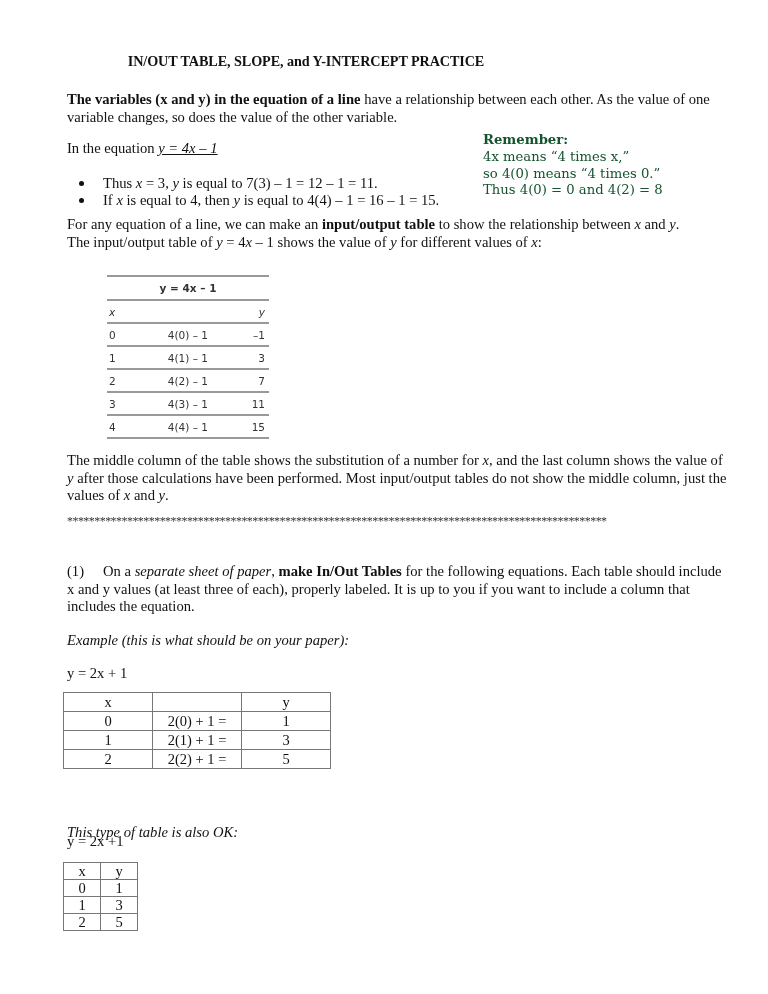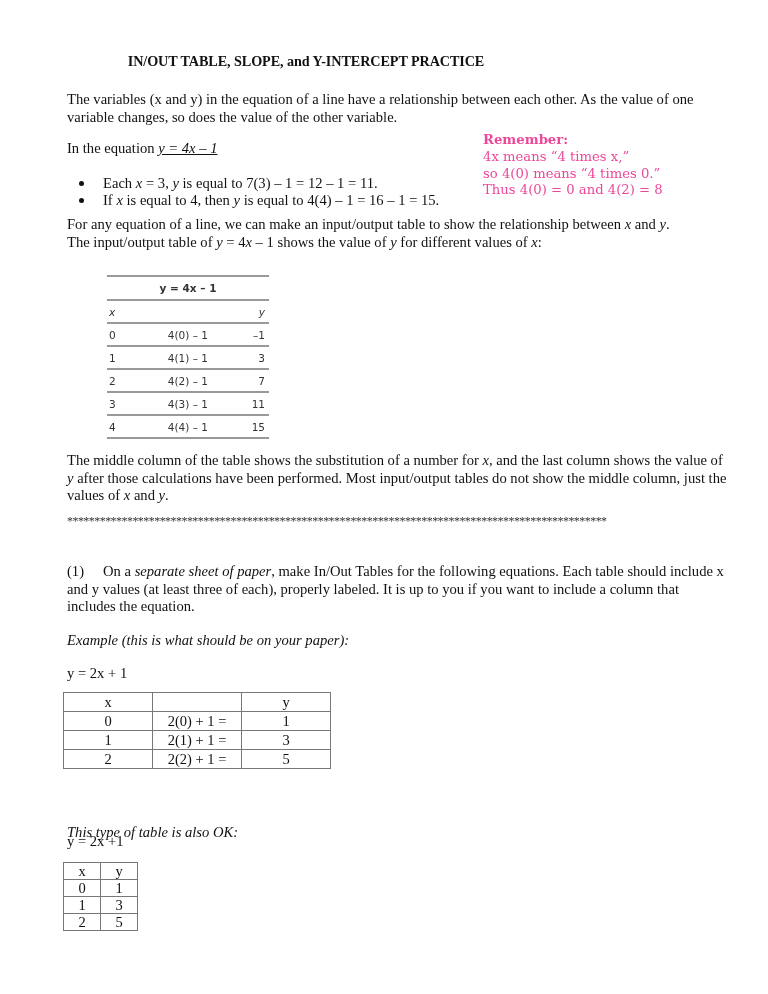--- a/index.html
+++ b/index.html
@@ -6,34 +6,34 @@
   body {
     width: 768px; height: 994px; position: relative; overflow: hidden;
     font-family: "Liberation Serif", serif; color: #111; font-size: 14.6px;
   }
   .abs { position: absolute; }
   .title {
     left: 0; width: 612px; top: 53px; text-align: center;
     font-weight: bold; font-size: 14.2px; letter-spacing: -0.1px;
   }
   .para { left: 67px; width: 650px; line-height: 17.5px; }
-  .para b { font-weight: normal; }
+  .para b { font-weight: bold; }
   .para i, .it { font-style: italic; }
   .u { text-decoration: underline; }
   ul.bullets {
     list-style: none; margin: 0; padding: 0;
   }
   ul.bullets li { position: relative; padding-left: 36px; line-height: 17px; }
   ul.bullets li::before {
     content: ""; position: absolute; left: 12px; top: 6px;
     width: 5px; height: 5px; border-radius: 50%; background: #111;
   }
   .remember {
     left: 483px; top: 132px; width: 240px;
-    font-family: "DejaVu Serif", serif; font-size: 13.2px; line-height: 16.8px; color: #ec4899;
+    font-family: "DejaVu Serif", serif; font-size: 13.2px; line-height: 16.8px; color: #14532d;
   }
   .remember .head { font-weight: bold; }
 
   
   .t1 {
     left: 107px; top: 275px; width: 162px; border-collapse: collapse;
     font-family: "DejaVu Sans", sans-serif; font-size: 10.5px; color: #333;
   }
   .t1 td { padding: 0; height: 21px; border-bottom: 2px solid #999; }
   .t1 tr.top td { border-top: 2px solid #999; }
@@ -69,21 +69,21 @@
 <div class="abs para" style="top:91px;">
   <b>The variables (x and y) in the equation of a line</b><span> have a relationship between each other. As the value of one variable changes, so does the value of the other variable.</span>
 </div>
 
 <div class="abs para" style="top:140px; width:400px;">
   <span>In the equation </span><span class="u it">y = 4x – 1</span>
 </div>
 
 <div class="abs para" style="top:175px; width:420px;">
   <ul class="bullets">
-    <li><span>Each </span><i>x</i><span> = 3, </span><i>y</i><span> is equal to 7(3) – 1 = 12 – 1 = 11.</span></li>
+    <li><span>Thus </span><i>x</i><span> = 3, </span><i>y</i><span> is equal to 7(3) – 1 = 12 – 1 = 11.</span></li>
     <li><span>If </span><i>x</i><span> is equal to 4, then </span><i>y</i><span> is equal to 4(4) – 1 = 16 – 1 = 15.</span></li>
   </ul>
 </div>
 
 <div class="abs remember">
   <div class="head">Remember:</div>
   <div>4x means “4 times x,”</div>
   <div>so 4(0) means “4 times 0.”</div>
   <div>Thus 4(0) = 0 and 4(2) = 8</div>
 </div>

